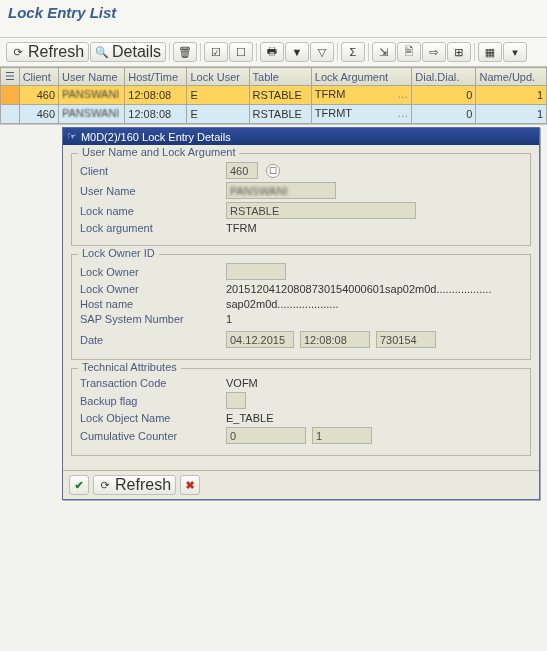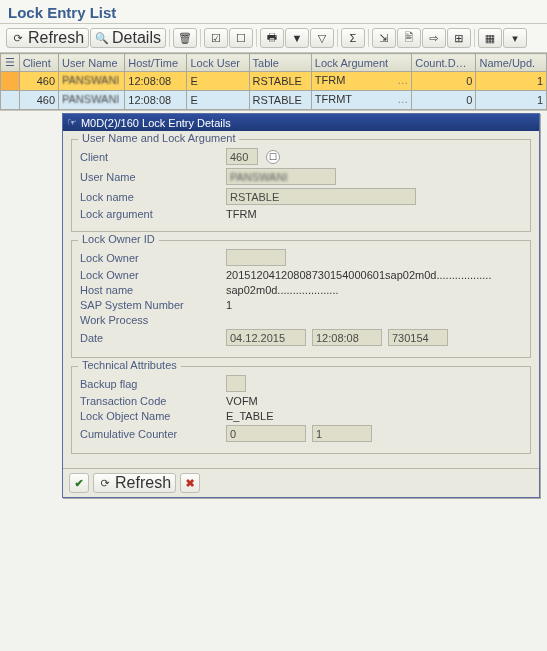--- a/index.html
+++ b/index.html
@@ -7,22 +7,23 @@
     margin: 0;
     font-family: Arial, sans-serif;
     font-size: 11px;
     background: #f2f2ee;
     width: 547px;
     height: 651px;
     overflow: hidden;
     color: #333;
   }
   .title {
-    padding: 4px 8px 2px 8px;
+    padding: 4px 8px 16px 8px;
     font-size: 15px;
+    font-style: italic;
     font-weight: bold;
     color: #3a5e8f;
     border-bottom: 1px solid #c8c8c0;
     background: #f6f6f2;
   }
   .toolbar {
     display: flex;
     align-items: center;
     gap: 1px;
     padding: 4px 6px;
@@ -238,21 +239,21 @@
     </colgroup>
     <thead>
       <tr>
         <th class="sorter">☰</th>
         <th>Client</th>
         <th>User Name</th>
         <th>Host/Time</th>
         <th>Lock User</th>
         <th>Table</th>
         <th>Lock Argument</th>
-        <th>Count.Date.</th>
+        <th>Dial.Dial.</th>
         <th>Name/Upd.</th>
       </tr>
     </thead>
     <tbody>
       <tr class="row-sel">
         <td class="selcell"></td>
         <td class="rnum">460</td>
         <td><span class="ell" style="color:transparent;text-shadow:0 0 2px #444">PANSWANI</span></td>
         <td>12:08:08</td>
         <td>E</td>
@@ -331,44 +332,43 @@
           <span>sap02m0d....................</span>
         </div>
     </div>
     <div class="frow">
       <div class="flabel">SAP System Number</div>
       <div class="fval">
           <span>1</span>
         </div>
     </div>
     <div class="frow">
-      <div class="flabel">Work Process</div>
     </div>
     <div class="frow">
       <div class="flabel">Date</div>
       <div class="fval">
-        <span class="input ro" style="width:80px">04.12.2015</span>
+        <span class="input ro" style="width:68px">04.12.2015</span>
         <span class="input ro" style="width:70px">12:08:08</span>
         <span class="input ro" style="width:60px">730154</span>
       </div>
     </div>
   </div>
 
   <div class="groupbox">
     <div class="legend">Technical Attributes</div>
     <div class="frow">
+      <div class="flabel">Transaction Code</div>
+      <div class="fval">
+          <span>VOFM</span>
+        </div>
+    </div>
+    <div class="frow">
       <div class="flabel">Backup flag</div>
       <div class="fval">
           <span class="input ro" style="width:16px"></span>
-        </div>
-    </div>
-    <div class="frow">
-      <div class="flabel">Transaction Code</div>
-      <div class="fval">
-          <span>VOFM</span>
         </div>
     </div>
     <div class="frow">
       <div class="flabel">Lock Object Name</div>
       <div class="fval">
           <span>E_TABLE</span>
         </div>
     </div>
     <div class="frow">
       <div class="flabel">Cumulative Counter</div>

